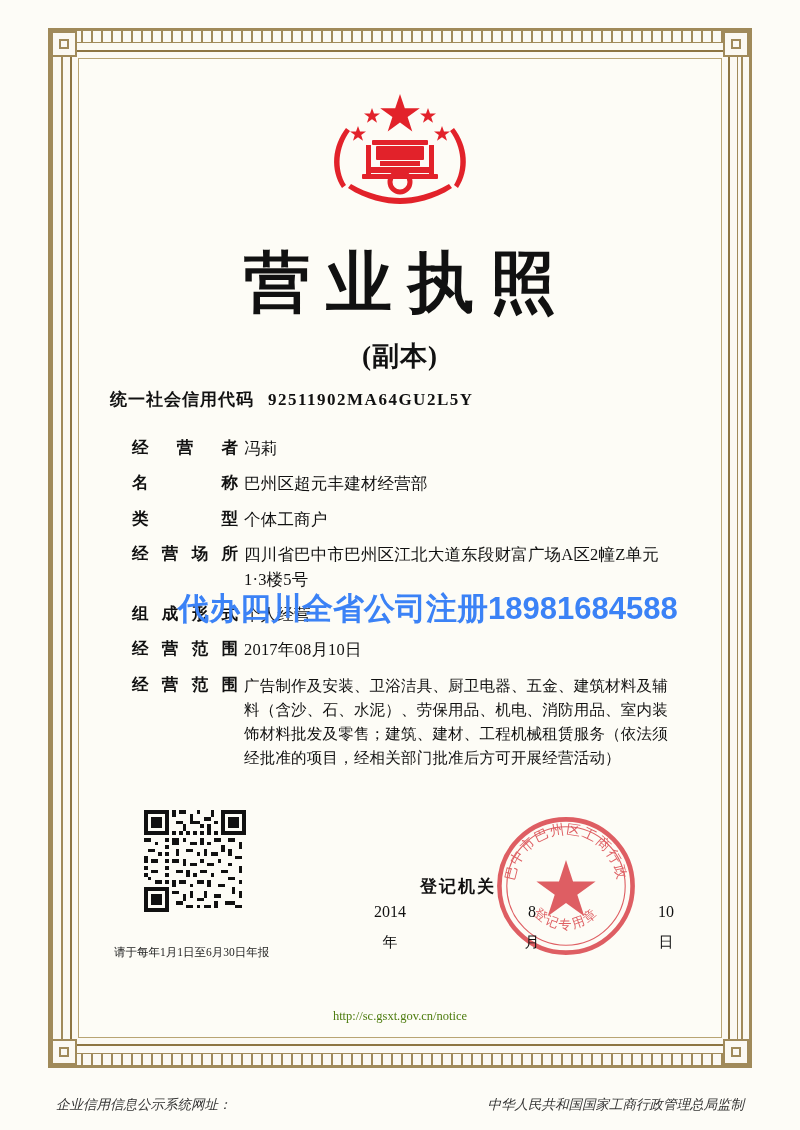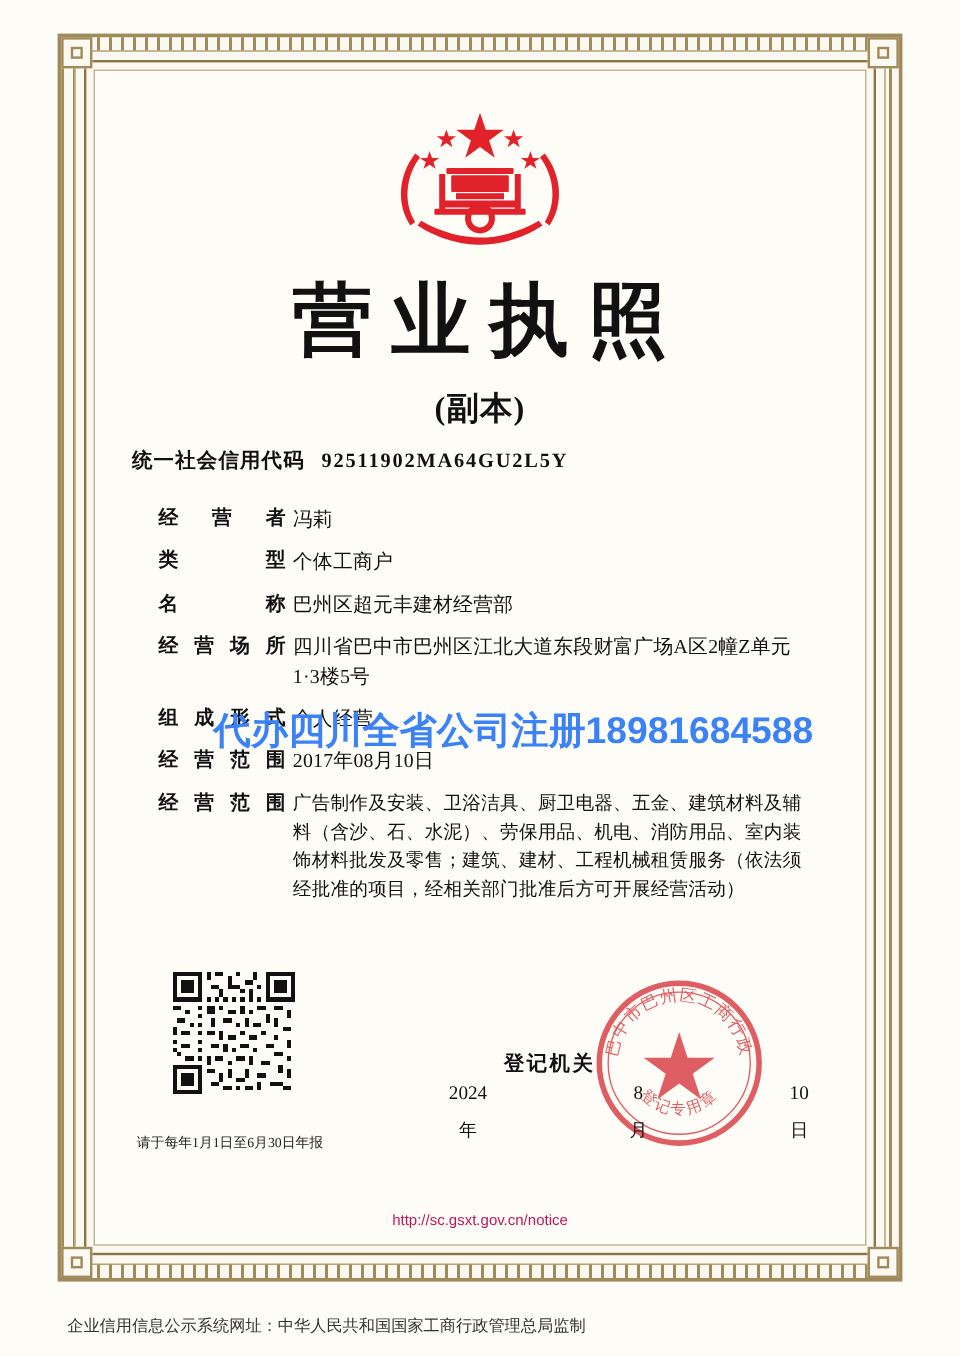--- a/index.html
+++ b/index.html
@@ -90,21 +90,21 @@
   .emblem { display:inline-block; }
 
   
   .main-title {
     text-align:center;
     font-family: "Liberation Serif", serif;
     font-weight: bold;
     font-size: 66px;
     letter-spacing: 16px;
     color: #111;
-    margin-top: 2px;
+    margin-top: 18px;
     text-indent: 16px;
   }
   .sub-title {
     text-align:center;
     font-size: 27px;
     font-weight: bold;
     color:#111;
     margin-top: 10px;
     letter-spacing: 1px;
   }
@@ -209,32 +209,33 @@
     font-family: "Liberation Sans", sans-serif;
     z-index: 30;
   }
 
   
   .url-line {
     position:absolute;
     left: 0; right:0; bottom: 44px;
     text-align:center;
     font-size: 12.5px;
-    color:#be185d;
-    font-family: Liberation Sans, sans-serif;
+    color:#4d7c0f;
+    font-family: Liberation Serif, serif;
   }
 
   
   .footer {
     position:absolute;
     left: 56px; right: 56px; bottom: 16px;
     display:flex;
-    justify-content: flex-start;
+    justify-content: space-between;
     font-size: 13.5px;
     color:#333;
+    font-style:italic;
   }
 </style>
 </head>
 <body>
 
 <div class="page">
   <div class="cert">
     <div class="border-band"></div>
     <div class="border-inner-white"></div>
     <div class="border-inner2"></div>
@@ -282,26 +283,26 @@
       <div class="credit-line">
         <span>统一社会信用代码</span><span class="code">92511902MA64GU2L5Y</span>
       </div>
 
       <div class="fields">
         <div class="row">
           <div class="label">经营者</div>
           <div class="value">冯莉</div>
         </div>
         <div class="row">
+          <div class="label">名称</div>
+          <div class="value">巴州区超元丰建材经营部</div>
+        </div>
+        <div class="row">
           <div class="label">类型</div>
           <div class="value">个体工商户</div>
-        </div>
-        <div class="row">
-          <div class="label">名称</div>
-          <div class="value">巴州区超元丰建材经营部</div>
         </div>
         <div class="row">
           <div class="label">经营场所</div>
           <div class="value">四川省巴中市巴州区江北大道东段财富广场A区2幢Z单元1·3楼5号</div>
         </div>
         <div class="row">
           <div class="label">组成形式</div>
           <div class="value">个人经营</div>
         </div>
         <div class="row">
@@ -366,21 +367,21 @@
         <text font-size="15" fill="#d6333a" font-family="'Liberation Serif',serif" letter-spacing="1.5">
           <textPath href="#sealTop" startOffset="50%" text-anchor="middle">四川省巴中市巴州区工商行政管理局</textPath>
         </text>
         <text font-size="14" fill="#d6333a" font-family="'Liberation Serif',serif" letter-spacing="2">
           <textPath href="#sealBottom" startOffset="50%" text-anchor="middle">登记专用章</textPath>
         </text>
       </svg>
 
       <div class="date-line">
         <div class="grp">
-          <span class="num">2024</span>
+          <span class="num">2014</span>
           <span class="unit">年</span>
         </div>
         <div class="grp">
           <span class="num">8</span>
           <span class="unit">月</span>
         </div>
         <div class="grp">
           <span class="num">10</span>
           <span class="unit">日</span>
         </div>

